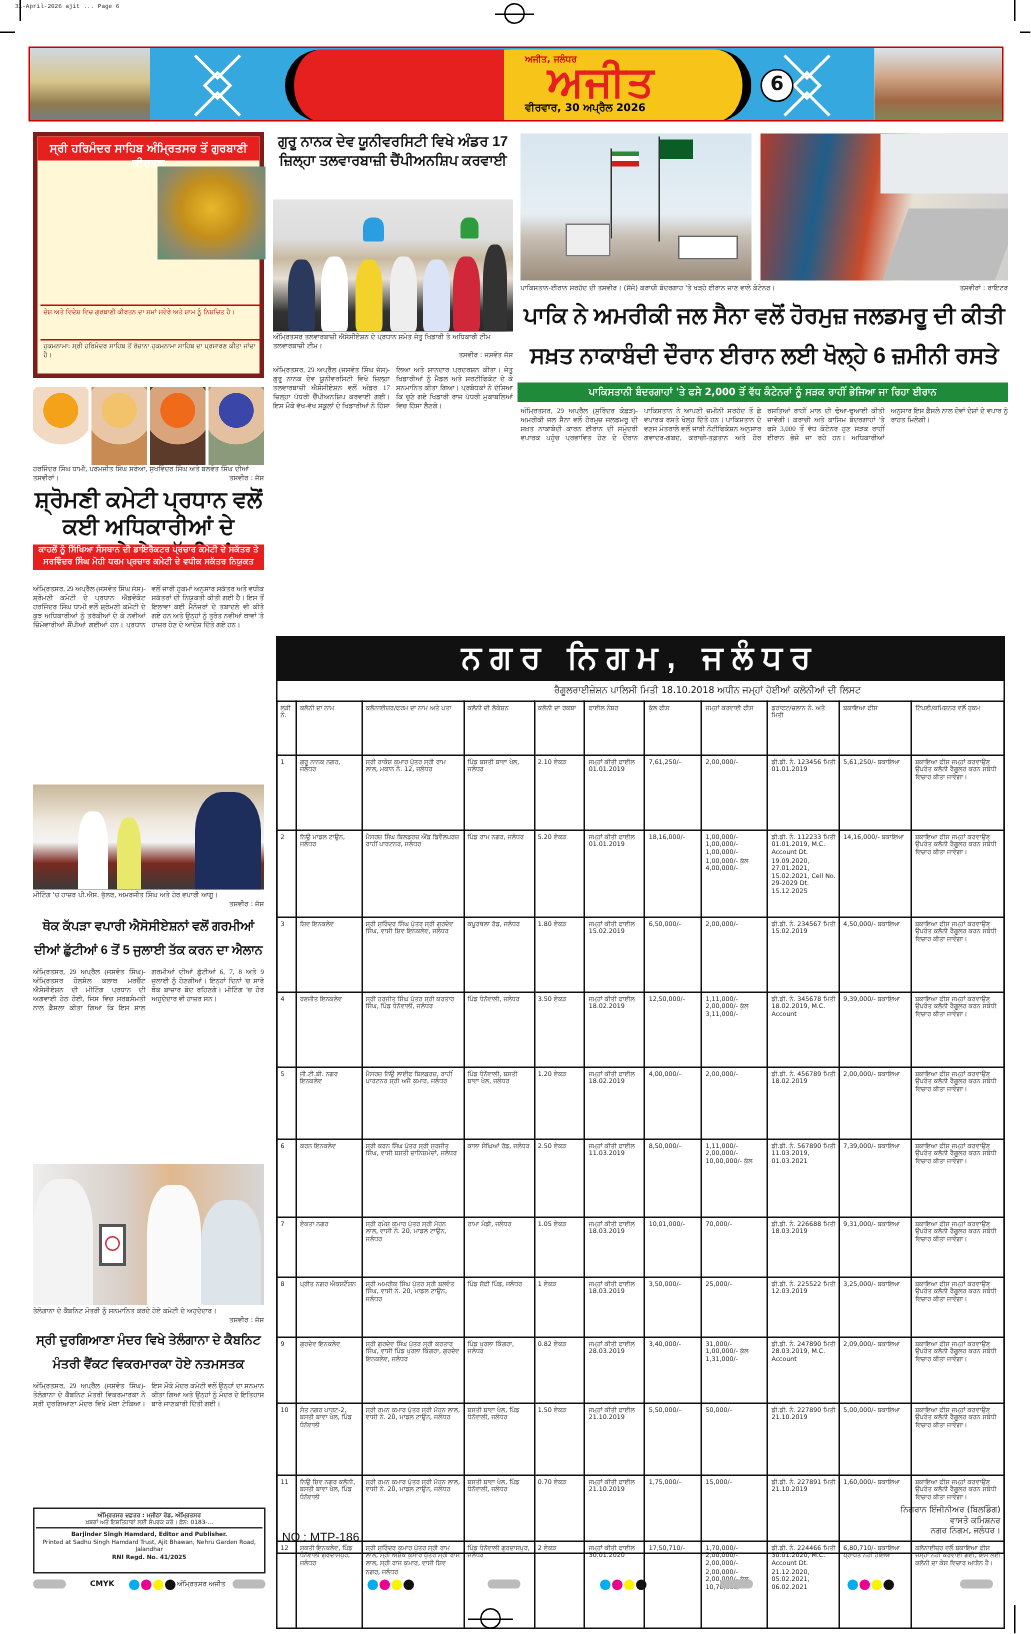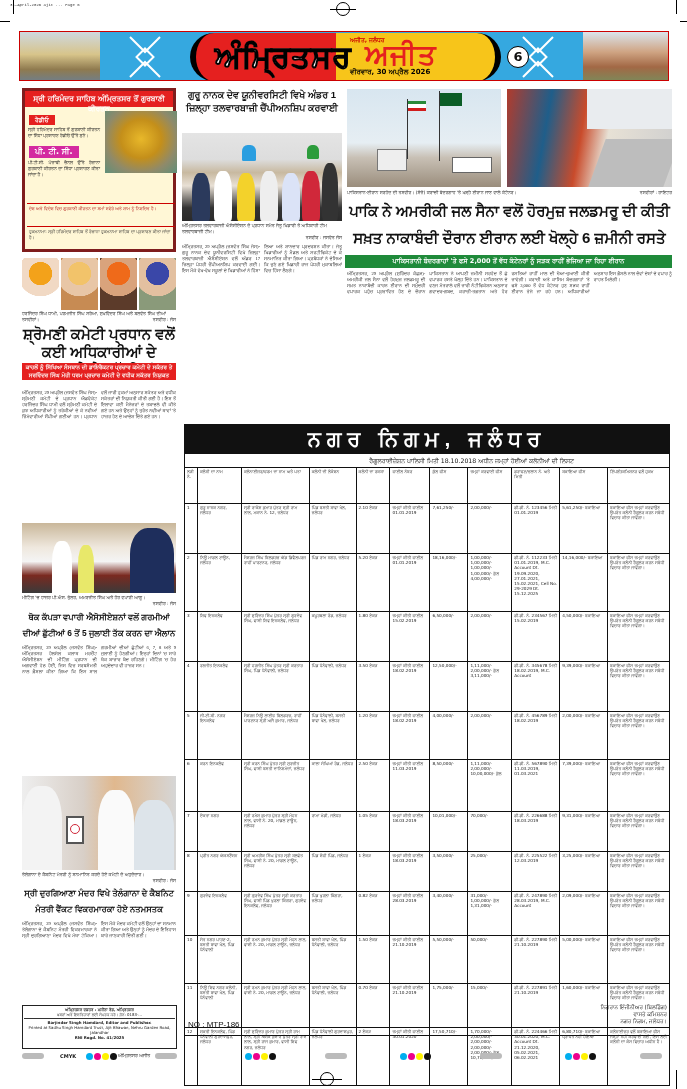--- a/index.html
+++ b/index.html
@@ -83,42 +83,35 @@
     <svg class="mh-pattern" style="right:20px" viewBox="0 0 50 50">
         <g fill="none" stroke="#fff" stroke-width="2">
           <path d="M10 5 L25 20 L40 5"></path>
           <path d="M10 45 L25 30 L40 45"></path>
           <rect x="19" y="19" width="12" height="12" transform="rotate(45 25 25)"></rect>
         </g>
       </svg>
   </div>
   <div class="mh-red" style="left:170px"></div>
   <div class="mh-yellow" style="left:316px"></div>
-  <div class="mh-title1" style="left:195px">ਅੰਮ੍ਰਿਤਸਰ</div>
   <div class="mh-sub" style="left:330px">ਅਜੀਤ, ਜਲੰਧਰ</div>
   <div class="mh-title2" style="left:345px">ਅਜੀਤ</div>
   <div class="mh-date" style="left:330px">ਵੀਰਵਾਰ, 30 ਅਪ੍ਰੈਲ 2026</div>
   <div class="mh-page" style="left:487px">6</div>
   <div class="mh-photo-r"></div>
 </div>
 
 <div class="gt-box">
   <div class="gt-head">ਸ੍ਰੀ ਹਰਿਮੰਦਰ ਸਾਹਿਬ ਅੰਮ੍ਰਿਤਸਰ ਤੋਂ ਗੁਰਬਾਣੀ ਕੀਰਤਨ</div>
   <div class="gt-img"></div>
-  <div style="width:78px">
-    <span class="gt-tag">ਰੇਡੀਓ</span>
-    <div class="col-text" style="padding:0 3px;font-size:4.5px">ਸ੍ਰੀ ਹਰਿਮੰਦਰ ਸਾਹਿਬ ਤੋਂ ਗੁਰਬਾਣੀ ਕੀਰਤਨ ਦਾ ਸਿੱਧਾ ਪ੍ਰਸਾਰਣ ਰੇਡੀਓ ਉੱਤੇ ਸੁਣੋ।</div>
-    <span class="gt-tag gt-tag2">ਪੀ. ਟੀ. ਸੀ.</span>
-    <div class="col-text" style="padding:0 3px;font-size:4.5px">ਪੀ.ਟੀ.ਸੀ. ਪੰਜਾਬੀ ਚੈਨਲ ਉੱਤੇ ਰੋਜ਼ਾਨਾ ਗੁਰਬਾਣੀ ਕੀਰਤਨ ਦਾ ਸਿੱਧਾ ਪ੍ਰਸਾਰਣ ਕੀਤਾ ਜਾਂਦਾ ਹੈ।</div>
-  </div>
   <div class="gt-note" style="top:112px;color:#a00">ਦੇਸ਼ ਅਤੇ ਵਿਦੇਸ਼ ਵਿਚ ਗੁਰਬਾਣੀ ਕੀਰਤਨ ਦਾ ਸਮਾਂ ਸਵੇਰੇ ਅਤੇ ਸ਼ਾਮ ਨੂੰ ਨਿਸ਼ਚਿਤ ਹੈ।</div>
   <div class="gt-note" style="top:135px">ਹੁਕਮਨਾਮਾ: ਸ੍ਰੀ ਹਰਿਮੰਦਰ ਸਾਹਿਬ ਤੋਂ ਰੋਜ਼ਾਨਾ ਹੁਕਮਨਾਮਾ ਸਾਹਿਬ ਦਾ ਪ੍ਰਸਾਰਣ ਕੀਤਾ ਜਾਂਦਾ ਹੈ।</div>
 </div>
 
-<div class="headline" style="position:absolute;left:182px;top:88px;width:160px;font-size:9.5px;line-height:13px">ਗੁਰੂ ਨਾਨਕ ਦੇਵ ਯੂਨੀਵਰਸਿਟੀ ਵਿਖੇ ਅੰਡਰ 1 ਜ਼ਿਲ੍ਹਾ ਤਲਵਾਰਬਾਜ਼ੀ ਚੈਂਪੀਅਨਸ਼ਿਪ ਕਰਵਾਈ</div>
+<div class="headline" style="position:absolute;left:182px;top:88px;width:160px;font-size:9.5px;line-height:13px">ਗੁਰੂ ਨਾਨਕ ਦੇਵ ਯੂਨੀਵਰਸਿਟੀ ਵਿਖੇ ਅੰਡਰ 17 ਜ਼ਿਲ੍ਹਾ ਤਲਵਾਰਬਾਜ਼ੀ ਚੈਂਪੀਅਨਸ਼ਿਪ ਕਰਵਾਈ</div>
 <div class="photo sports-img" style="left:182px;top:133px;width:160px;height:88px">
   <div class="person" style="left:10px;top:40px;width:18px;height:48px;background:#2b3a5c"></div>
   <div class="person" style="left:32px;top:38px;width:18px;height:50px;background:#fff"></div>
   <div class="person" style="left:55px;top:40px;width:18px;height:48px;background:#f3d22b"></div>
   <div class="person" style="left:78px;top:38px;width:18px;height:50px;background:#eee"></div>
   <div class="person" style="left:100px;top:40px;width:18px;height:48px;background:#dbe3f7"></div>
   <div class="person" style="left:120px;top:38px;width:18px;height:50px;background:#d0283a"></div>
   <div class="person" style="left:140px;top:30px;width:16px;height:58px;background:#333"></div>
   <div class="person" style="left:60px;top:12px;width:14px;height:16px;background:#2a9ee0"></div>
   <div class="person" style="left:125px;top:12px;width:12px;height:14px;background:#2c9c3c"></div>

